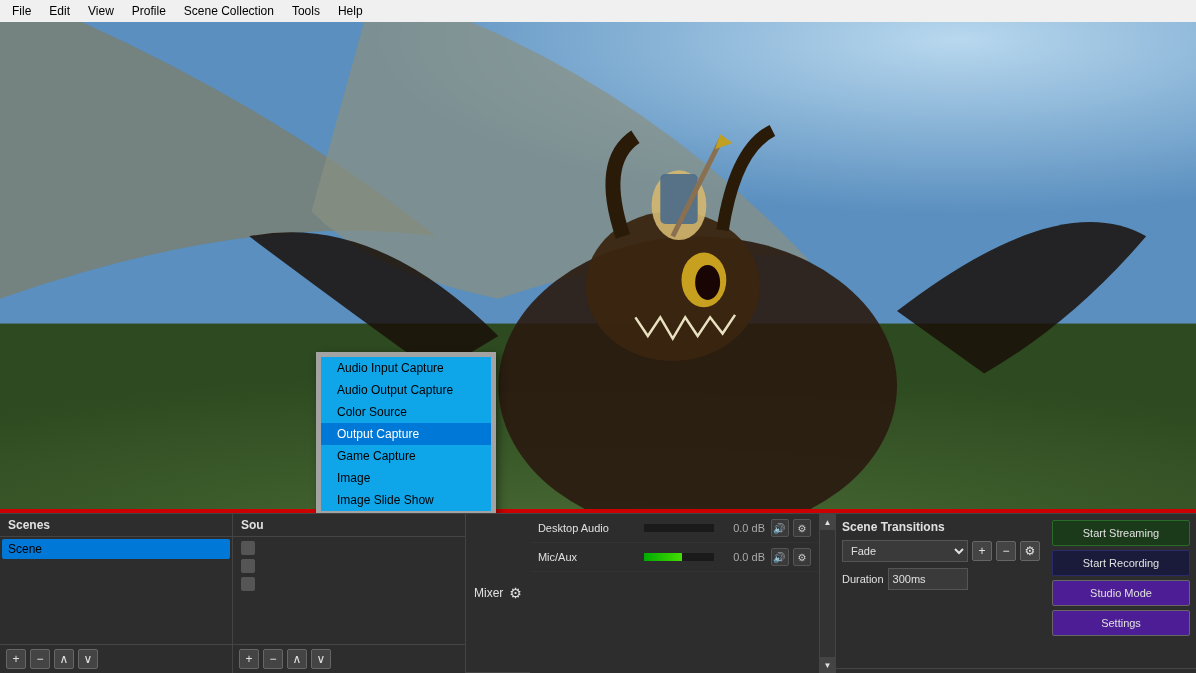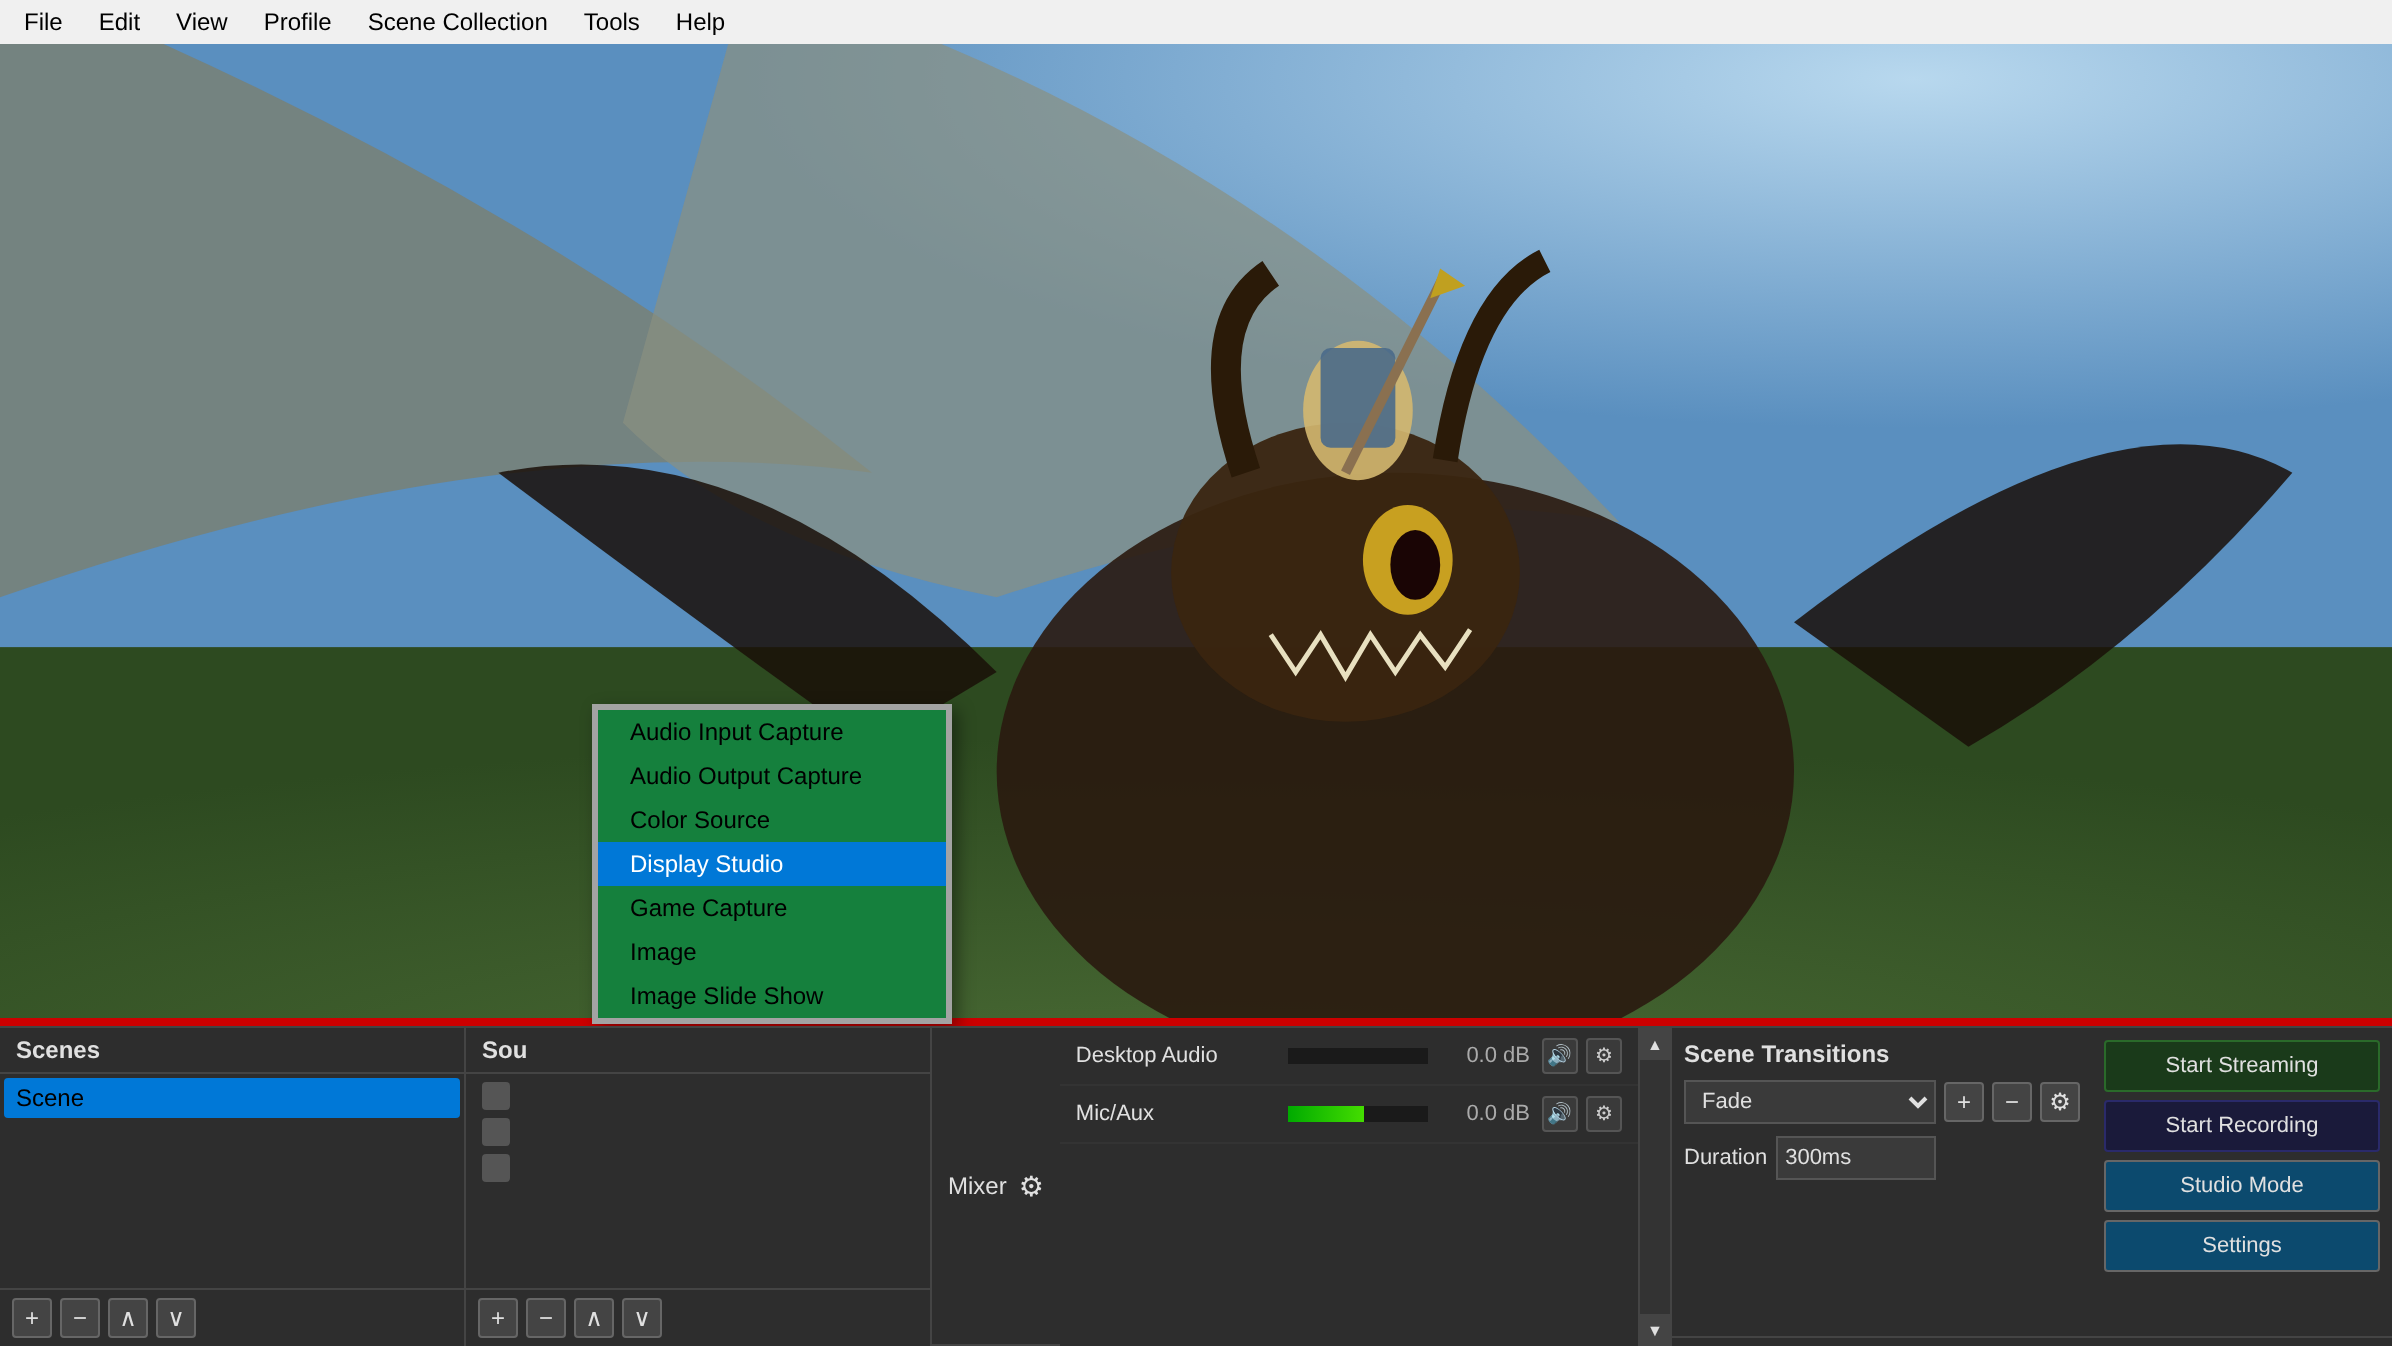--- a/index.html
+++ b/index.html
@@ -143,24 +143,24 @@
       left: 0;
       width: 100%;
       height: 100%;
       pointer-events: none;
       z-index: 100;
     }
 
     #context-menu {
       position: absolute;
       top: 330px;
-      left: 296px;
+      left: 316px;
       width: 180px;
-      background: #15803d;
-      border: 3px solid #a3a3a3;
+      background: #0ea5e9;
+      border: 5px solid #a3a3a3;
       box-shadow: 3px 3px 8px rgba(0,0,0,0.4);
       color: #000;
       font-size: 12px;
       pointer-events: all;
       z-index: 200;
     }
     .ctx-item {
       padding: 4px 16px;
       cursor: pointer;
       display: flex;
@@ -309,21 +309,21 @@
     #controls-panel {
       width: 150px;
       display: flex;
       flex-direction: column;
       gap: 4px;
       padding: 6px;
       justify-content: flex-start;
     }
     .ctrl-btn {
       height: 26px;
-      background: #0c4a6e;
+      background: #4c1d95;
       border: 1px solid #666;
       color: #e0e0e0;
       cursor: pointer;
       font-size: 11px;
       text-align: center;
       border-radius: 2px;
       display: flex;
       align-items: center;
       justify-content: center;
     }
@@ -424,21 +424,21 @@
         <polygon points="578,118 588,125 574,130" fill="#c0a020"></polygon>
       </svg>
       <div class="red-bar"></div>
     </div>
 
     <div id="context-menu-overlay">
       <div id="context-menu">
         <div class="ctx-item">Audio Input Capture</div>
         <div class="ctx-item">Audio Output Capture</div>
         <div class="ctx-item">Color Source</div>
-        <div class="ctx-item highlighted">Display Studio</div>
+        <div class="ctx-item highlighted">Output Capture</div>
         <div class="ctx-item">Game Capture</div>
         <div class="ctx-item">Image</div>
         <div class="ctx-item">Image Slide Show</div>
 
       </div>
     </div>
   </div>
 
   <div id="bottom">
 

